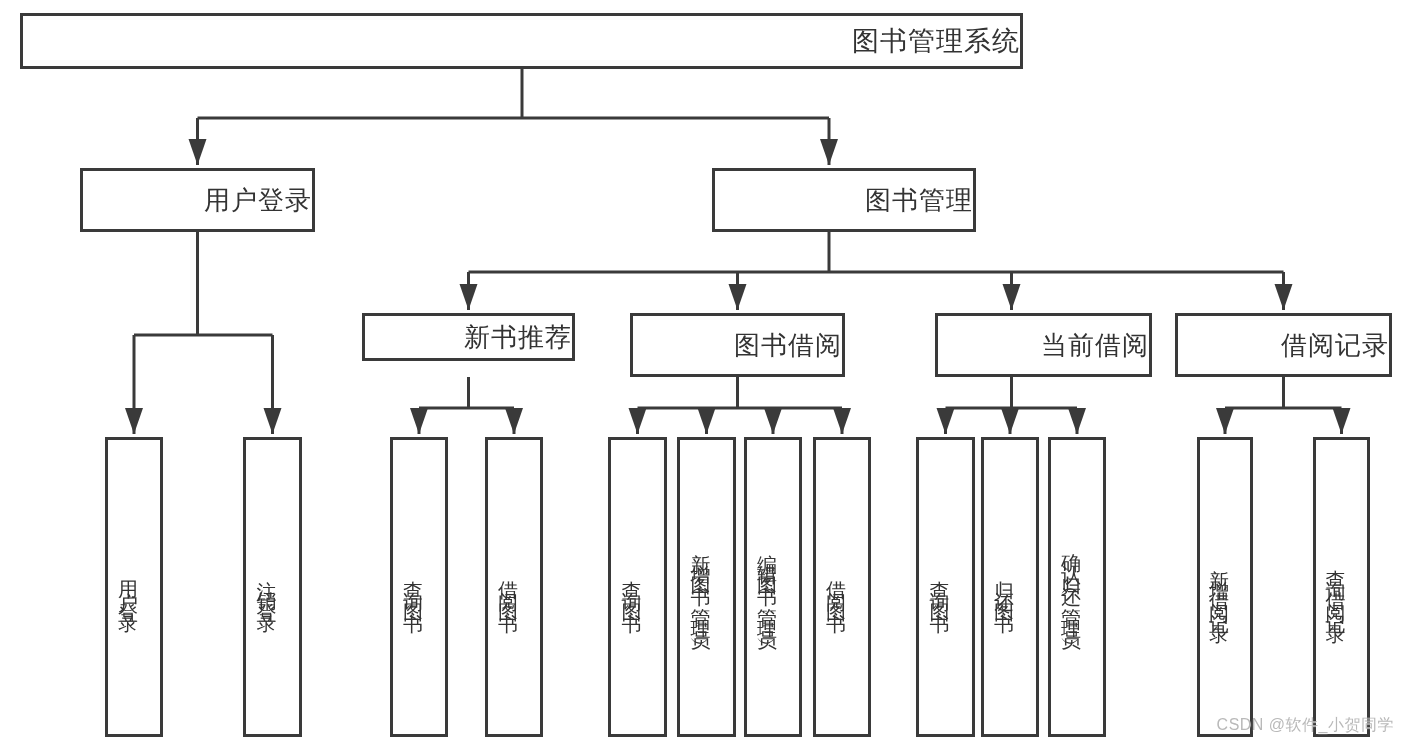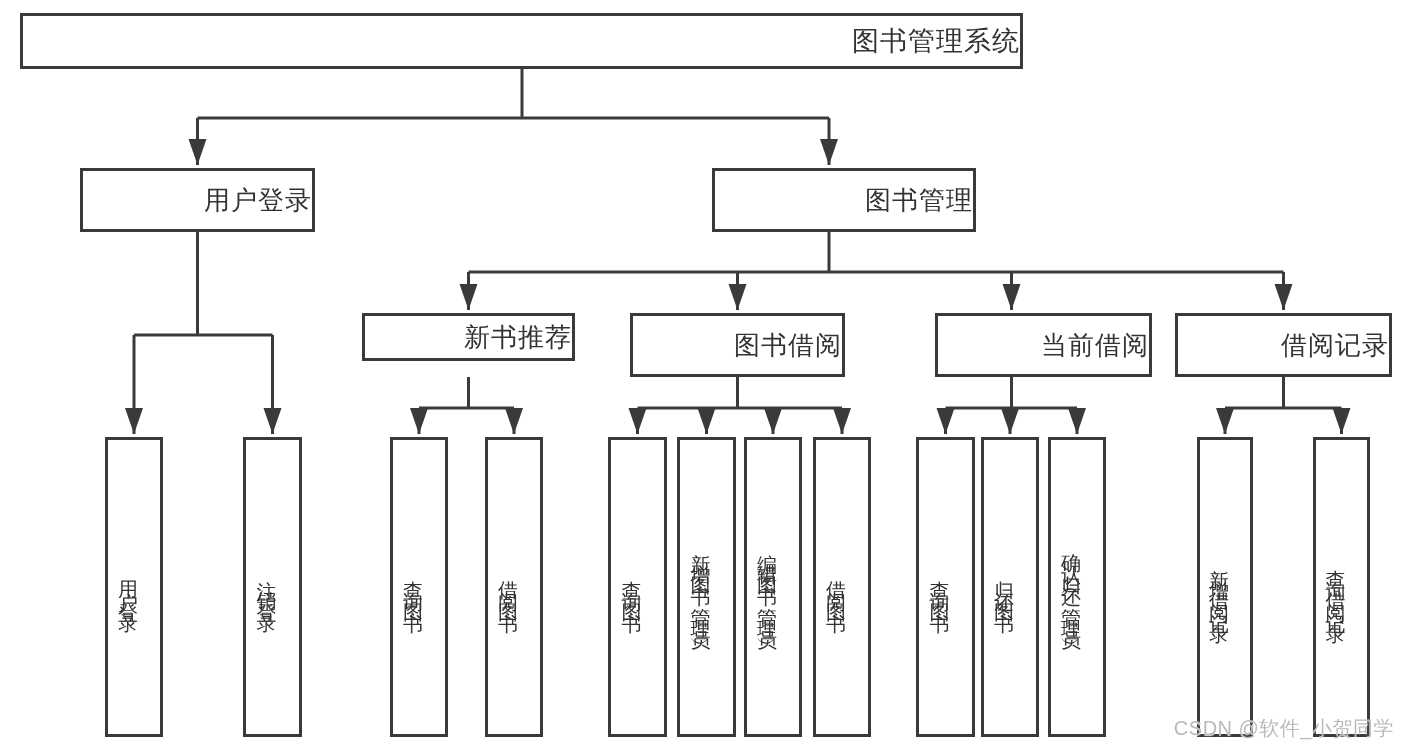--- a/index.html
+++ b/index.html
@@ -44,21 +44,21 @@
     font-size:20px;
     line-height:1;
     letter-spacing:11px;
     color:var(--text);
     white-space:nowrap;
     padding-block-start:11px; 
   }
   .watermark{
     position:absolute;
     right:11px;top:715px;
-    font-size:20px;
+    font-size:16px;
     color:var(--wm);
     letter-spacing:0.5px;
     text-shadow:0 1px 1px rgba(255,255,255,0.85);
     z-index:3;
     white-space:nowrap;
     margin-left:48px;
   }
 </style>
 </head>
 <body>

